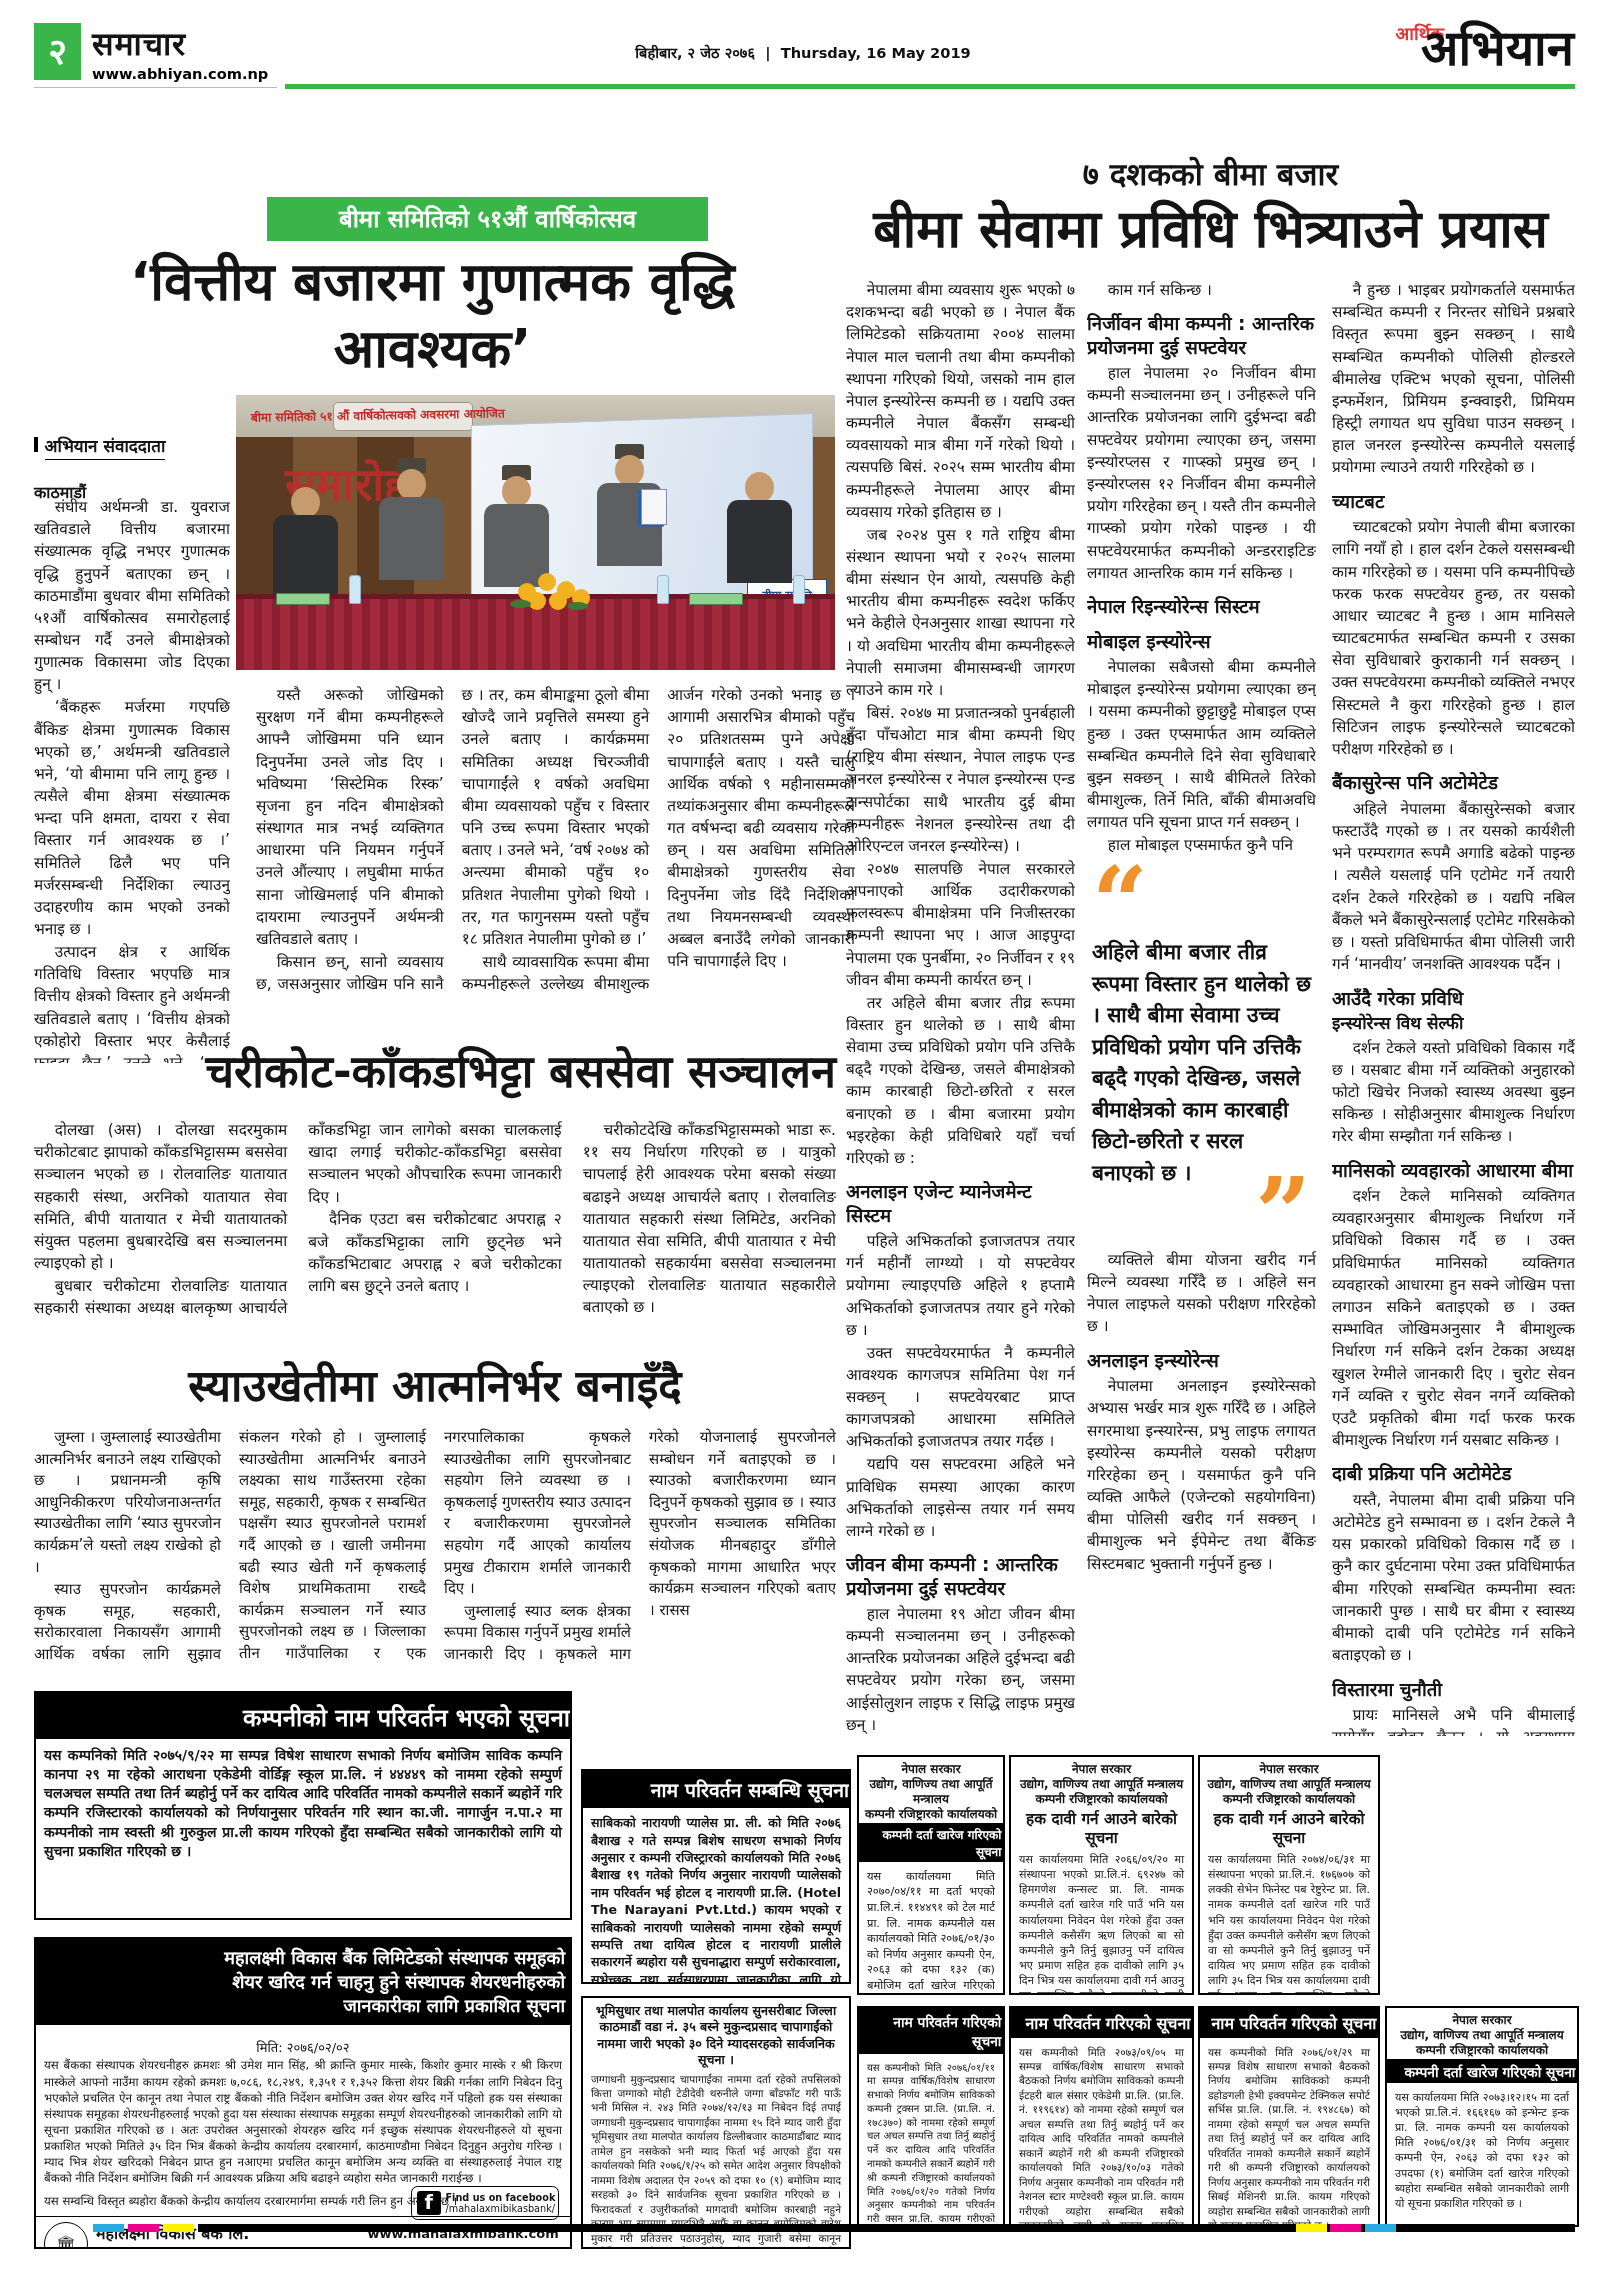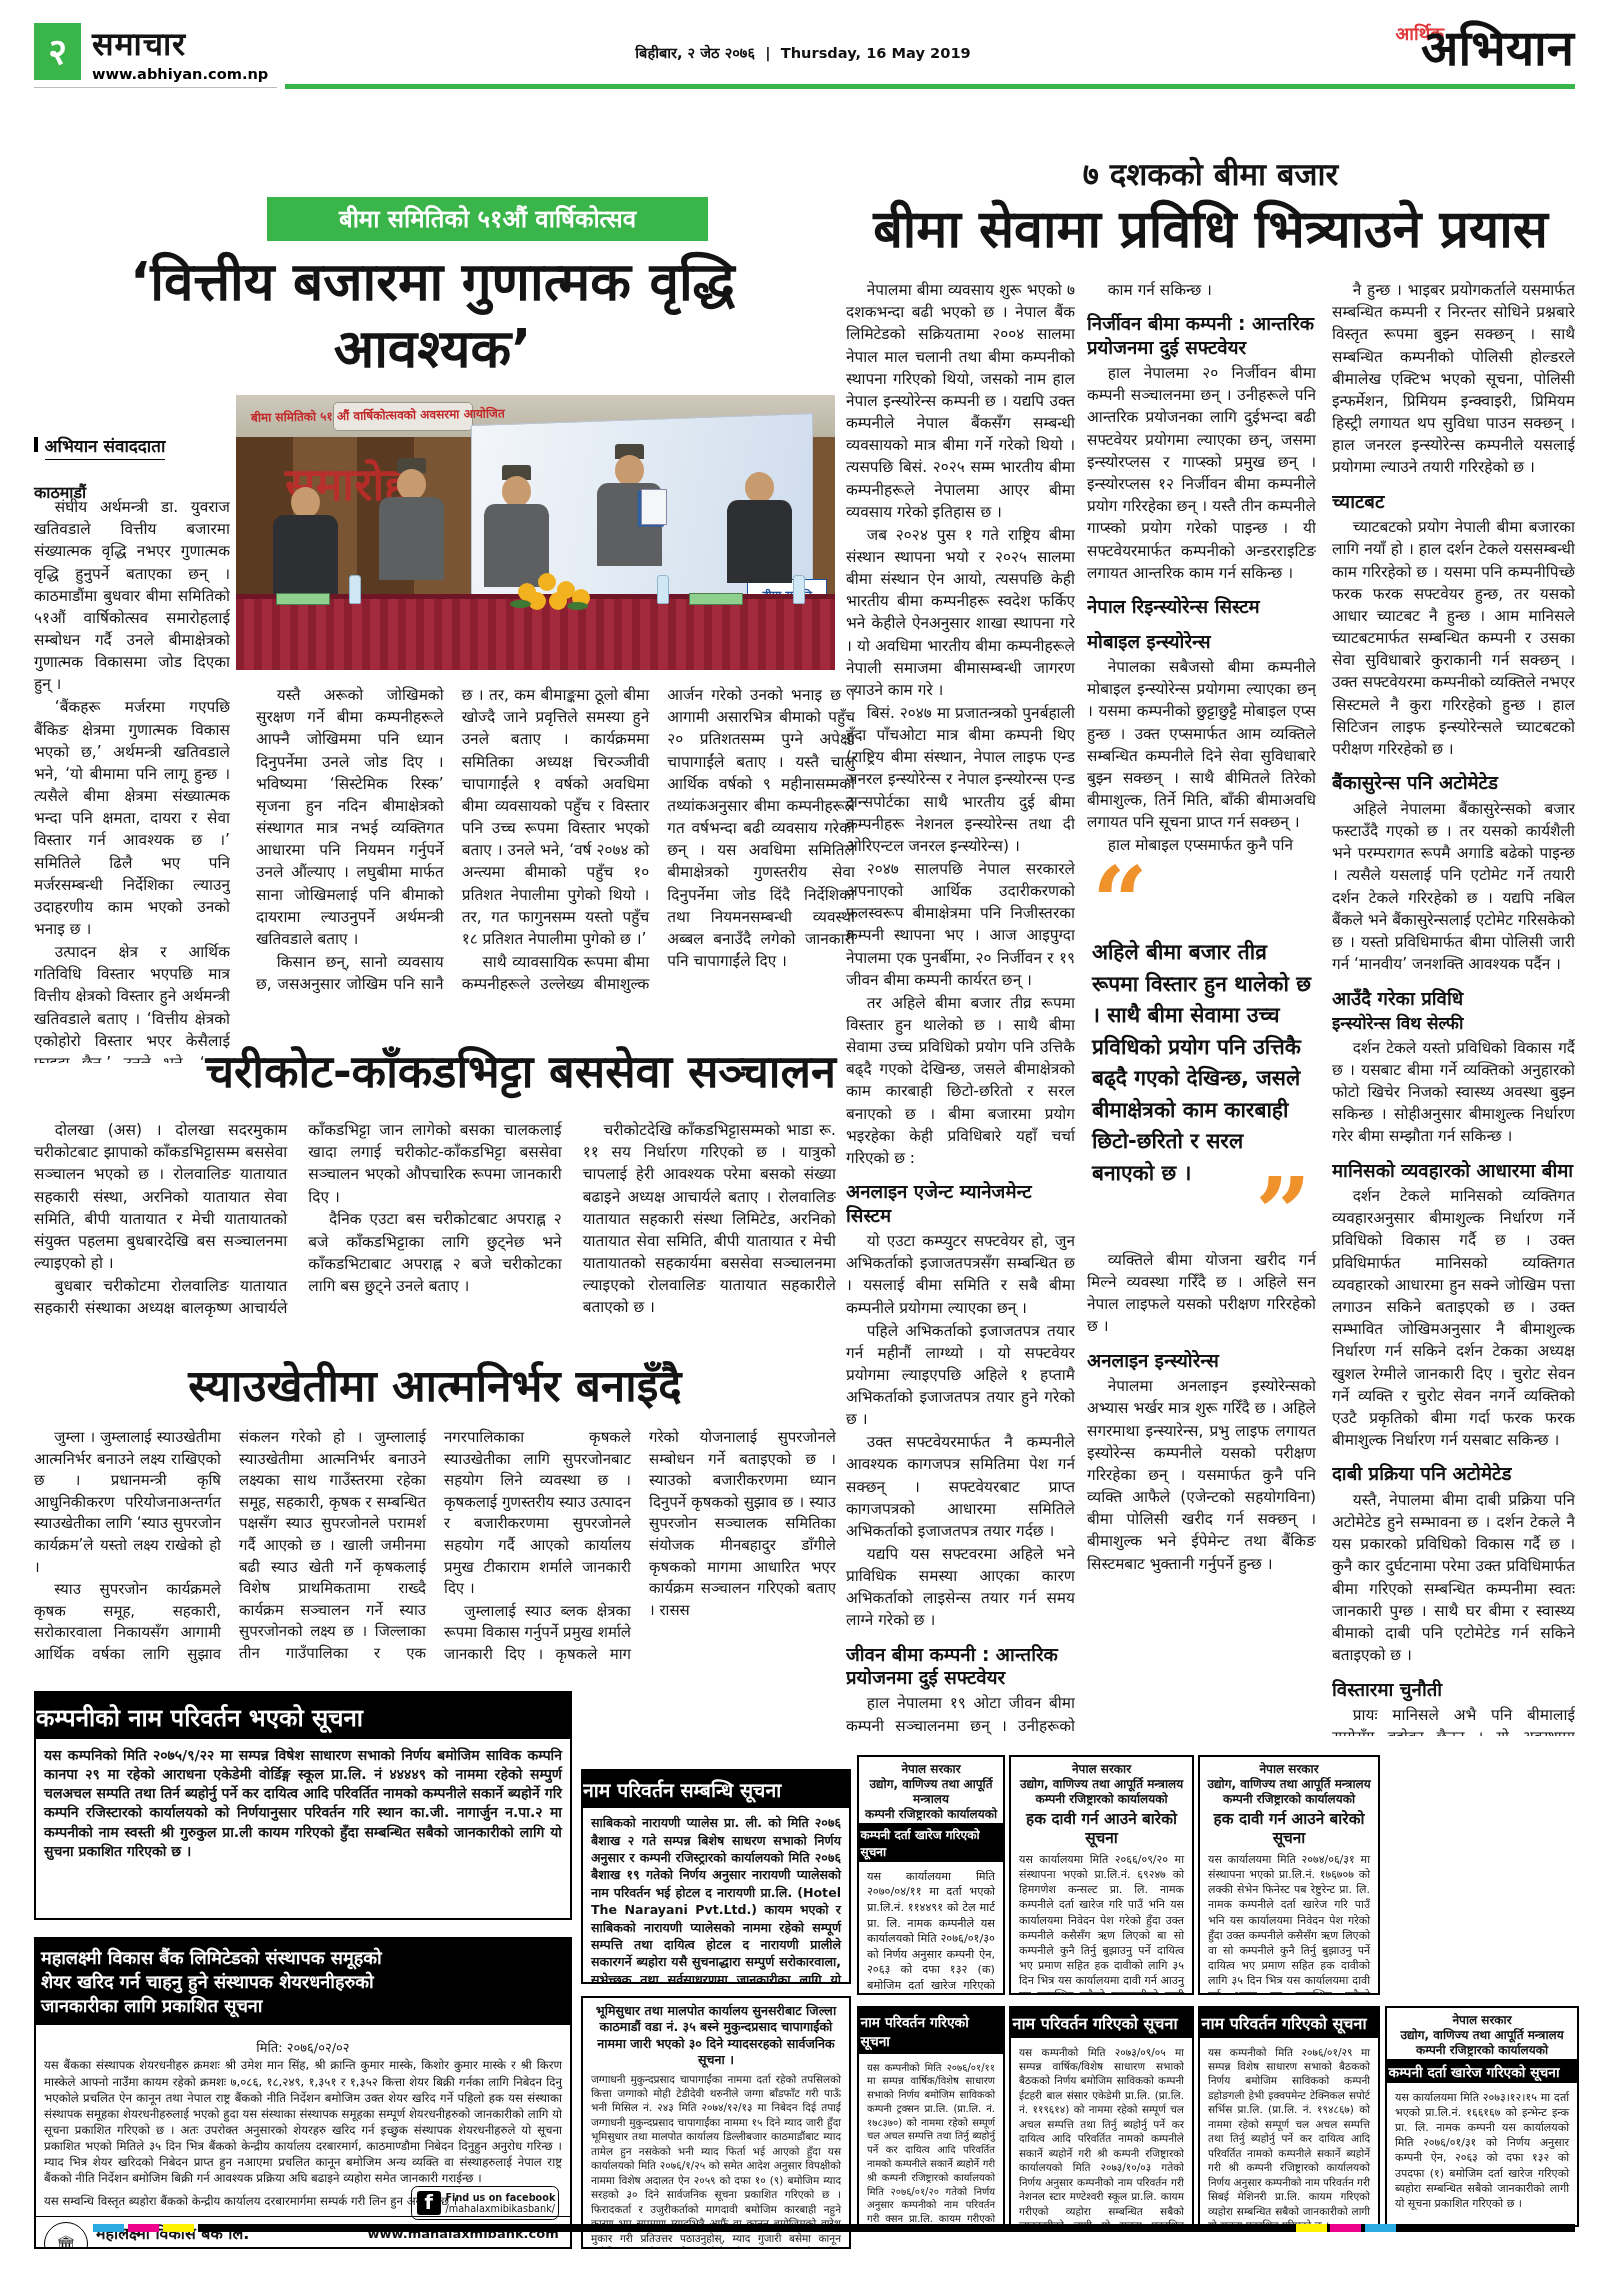--- a/index.html
+++ b/index.html
@@ -71,21 +71,21 @@
   .apple-body{left:34px;top:1427px;width:802px;height:248px;overflow:hidden;column-count:4;column-gap:18px;font-size:15px;}
   
   .tech-kicker{left:846px;top:152px;width:729px;text-align:center;font-size:31px;font-weight:800;}
   .tech-h{left:846px;top:191px;width:729px;text-align:center;font-size:52px;font-weight:800;}
   .tcol{top:279px;height:1457px;overflow:hidden;}
   .tcolA{left:846px;width:229px;}
   .tcolB{left:1087px;width:229px;}
   .tcolC{left:1332px;width:243px;}
   
   .nbox{border:2.4px solid #000;background:#fff;overflow:hidden;}
-  .nbar{background:#000;color:#fff;font-weight:bold;text-align:left;}
+  .nbar{background:#000;color:#fff;font-weight:bold;text-align:right;}
   .nbody{font-size:13.4px;line-height:1.38;text-align:justify;padding:6.5px 8px;}
   .nbody.bold{font-weight:bold;font-size:14px;}
   .gov{font-weight:bold;text-align:center;font-size:12px;line-height:1.25;padding:4.9px 3.2px 1.6px 3.2px;}
   .gtitle{font-weight:bold;text-align:center;font-size:15.4px;padding:1.6px 1.6px 3.2px 1.6px;line-height:1.2;}
   
   .mbank{display:flex;align-items:flex-start;padding:4.9px 8px;}
   .mlogo{width:42px;height:42px;border:1.6px solid #000;border-radius:50%;margin-right:8px;
          display:flex;align-items:center;justify-content:center;font-size:16px;}
   .mb-np{font-size:16px;font-weight:bold;}
   .mb-en{font-size:21px;font-weight:900;border-bottom:2.4px solid #555;}
@@ -203,21 +203,20 @@
 
   <div class="abs tech-kicker">७ दशकको बीमा बजार</div>
   <div class="abs tech-h">बीमा सेवामा प्रविधि भित्र्याउने प्रयास</div>
   <div class="abs tcol tcolA flow">
       <div class="para">नेपालमा बीमा व्यवसाय शुरू भएको ७ दशकभन्दा बढी भएको छ । नेपाल बैंक लिमिटेडको सक्रियतामा २००४ सालमा नेपाल माल चलानी तथा बीमा कम्पनीको स्थापना गरिएको थियो, जसको नाम हाल नेपाल इन्स्योरेन्स कम्पनी छ । यद्यपि उक्त कम्पनीले नेपाल बैंकसँग सम्बन्धी व्यवसायको मात्र बीमा गर्ने गरेको थियो । त्यसपछि बिसं. २०२५ सम्म भारतीय बीमा कम्पनीहरूले नेपालमा आएर बीमा व्यवसाय गरेको इतिहास छ ।</div>
       <div class="para">जब २०२४ पुस १ गते राष्ट्रिय बीमा संस्थान स्थापना भयो र २०२५ सालमा बीमा संस्थान ऐन आयो, त्यसपछि केही भारतीय बीमा कम्पनीहरू स्वदेश फर्किए भने केहीले ऐनअनुसार शाखा स्थापना गरे । यो अवधिमा भारतीय बीमा कम्पनीहरूले नेपाली समाजमा बीमासम्बन्धी जागरण ल्याउने काम गरे ।</div>
       <div class="para">बिसं. २०४७ मा प्रजातन्त्रको पुनर्बहाली हुँदा पाँचओटा मात्र बीमा कम्पनी थिए (राष्ट्रिय बीमा संस्थान, नेपाल लाइफ एन्ड जनरल इन्स्योरेन्स र नेपाल इन्स्योरन्स एन्ड ट्रान्सपोर्टका साथै भारतीय दुई बीमा कम्पनीहरू नेशनल इन्स्योरेन्स तथा दी ओरिएन्टल जनरल इन्स्योरेन्स) ।</div>
       <div class="para">२०४७ सालपछि नेपाल सरकारले अपनाएको आर्थिक उदारीकरणको फलस्वरूप बीमाक्षेत्रमा पनि निजीस्तरका कम्पनी स्थापना भए । आज आइपुग्दा नेपालमा एक पुनर्बीमा, २० निर्जीवन र १९ जीवन बीमा कम्पनी कार्यरत छन् ।</div>
       <div class="para">तर अहिले बीमा बजार तीव्र रूपमा विस्तार हुन थालेको छ । साथै बीमा सेवामा उच्च प्रविधिको प्रयोग पनि उत्तिकै बढ्दै गएको देखिन्छ, जसले बीमाक्षेत्रको काम कारबाही छिटो-छरितो र सरल बनाएको छ । बीमा बजारमा प्रयोग भइरहेका केही प्रविधिबारे यहाँ चर्चा गरिएको छ :</div>
       <div class="subhd">अनलाइन एजेन्ट म्यानेजमेन्ट सिस्टम</div>
-      <div class="para">यो एउटा कम्प्युटर सफ्टवेयर हो, जुन अभिकर्ताको इजाजतपत्रसँग सम्बन्धित छ । यसलाई बीमा समिति र सबै बीमा कम्पनीले प्रयोगमा ल्याएका छन् ।</div>
       <div class="para">पहिले अभिकर्ताको इजाजतपत्र तयार गर्न महीनौं लाग्थ्यो । यो सफ्टवेयर प्रयोगमा ल्याइएपछि अहिले १ हप्तामै अभिकर्ताको इजाजतपत्र तयार हुने गरेको छ ।</div>
       <div class="para">उक्त सफ्टवेयरमार्फत नै कम्पनीले आवश्यक कागजपत्र समितिमा पेश गर्न सक्छन् । सफ्टवेयरबाट प्राप्त कागजपत्रको आधारमा समितिले अभिकर्ताको इजाजतपत्र तयार गर्दछ ।</div>
       <div class="para">यद्यपि यस सफ्टवरमा अहिले भने प्राविधिक समस्या आएका कारण अभिकर्ताको लाइसेन्स तयार गर्न समय लाग्ने गरेको छ ।</div>
       <div class="subhd">जीवन बीमा कम्पनी : आन्तरिक प्रयोजनमा दुई सफ्टवेयर</div>
       <div class="para">हाल नेपालमा १९ ओटा जीवन बीमा कम्पनी सञ्चालनमा छन् । उनीहरूको आन्तरिक प्रयोजनका अहिले दुईभन्दा बढी सफ्टवेयर प्रयोग गरेका छन्, जसमा आईसोलुशन लाइफ र सिद्धि लाइफ प्रमुख छन् ।</div>
     </div>
   <div class="abs tcol tcolB flow">
       <div class="para">काम गर्न सकिन्छ ।</div>
       <div class="subhd">निर्जीवन बीमा कम्पनी : आन्तरिक प्रयोजनमा दुई सफ्टवेयर</div>
       <div class="para">हाल नेपालमा २० निर्जीवन बीमा कम्पनी सञ्चालनमा छन् । उनीहरूले पनि आन्तरिक प्रयोजनका लागि दुईभन्दा बढी सफ्टवेयर प्रयोगमा ल्याएका छन्, जसमा इन्स्योरप्लस र गाप्स्को प्रमुख छन् । इन्स्योरप्लस १२ निर्जीवन बीमा कम्पनीले प्रयोग गरिरहेका छन् । यस्तै तीन कम्पनीले गाप्स्को प्रयोग गरेको पाइन्छ । यी सफ्टवेयरमार्फत कम्पनीको अन्डरराइटिङ लगायत आन्तरिक काम गर्न सकिन्छ ।</div>

